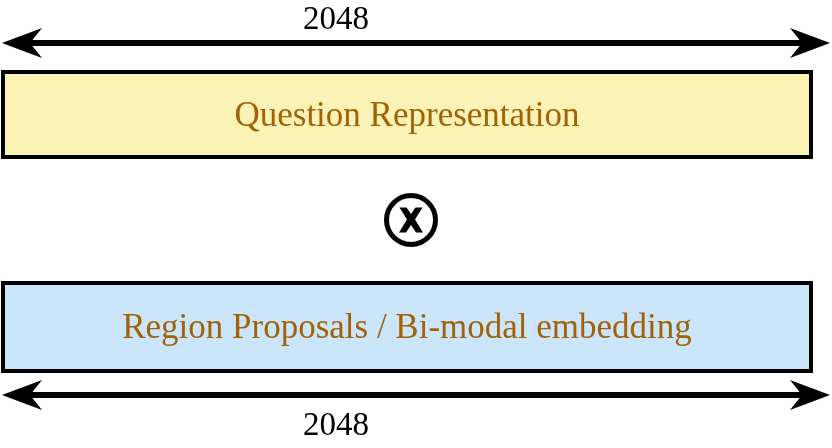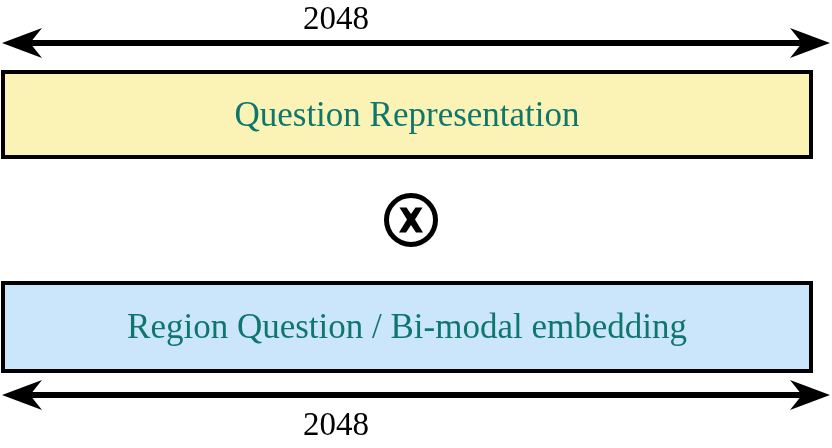--- a/index.html
+++ b/index.html
@@ -58,21 +58,21 @@
     border: 4px solid #000000;
     display: flex;
     align-items: center;
     justify-content: center;
     text-align: center;
   }
   .concept-box .box-label {
     font-family: "Liberation Serif", "DejaVu Serif", serif;
     font-size: 35px;
     line-height: 38px;
-    color: #0f766e;
+    color: #a16207;
     white-space: nowrap;
   }
 
   #question-representation-box {
     left: 1px;
     top: 70px;
     width: 812px;
     height: 89px;
     background: #FAF3B5;
   }
@@ -119,21 +119,21 @@
       <circle cx="29" cy="29" r="24.5" fill="none" stroke="#000000" stroke-width="5"></circle>
       <g fill="#000000">
         <path d="M 17.5 16.5 L 24.5 16.5 L 29 23 L 33.5 16.5 L 40.5 16.5
                  L 33 28.5 L 41 41.5 L 34 41.5 L 29 34 L 24 41.5
                  L 17 41.5 L 25 28.5 Z"></path>
       </g>
     </svg>
   </div>
 
   <div class="concept-box" id="region-proposals-box">
-    <span class="box-label">Region Question / Bi-modal embedding</span>
+    <span class="box-label">Region Proposals / Bi-modal embedding</span>
   </div>
 
   <div class="dim-arrow" id="bottom-dim-arrow">
     <svg viewBox="0 0 832 34" xmlns="http://www.w3.org/2000/svg" aria-hidden="true">
       <rect x="26" y="14" width="780" height="6" fill="#000000"></rect>
       <path d="M 2 17 L 42 2 L 30 17 L 42 32 Z" fill="#000000"></path>
       <path d="M 830 17 L 790 2 L 802 17 L 790 32 Z" fill="#000000"></path>
     </svg>
   </div>
 

